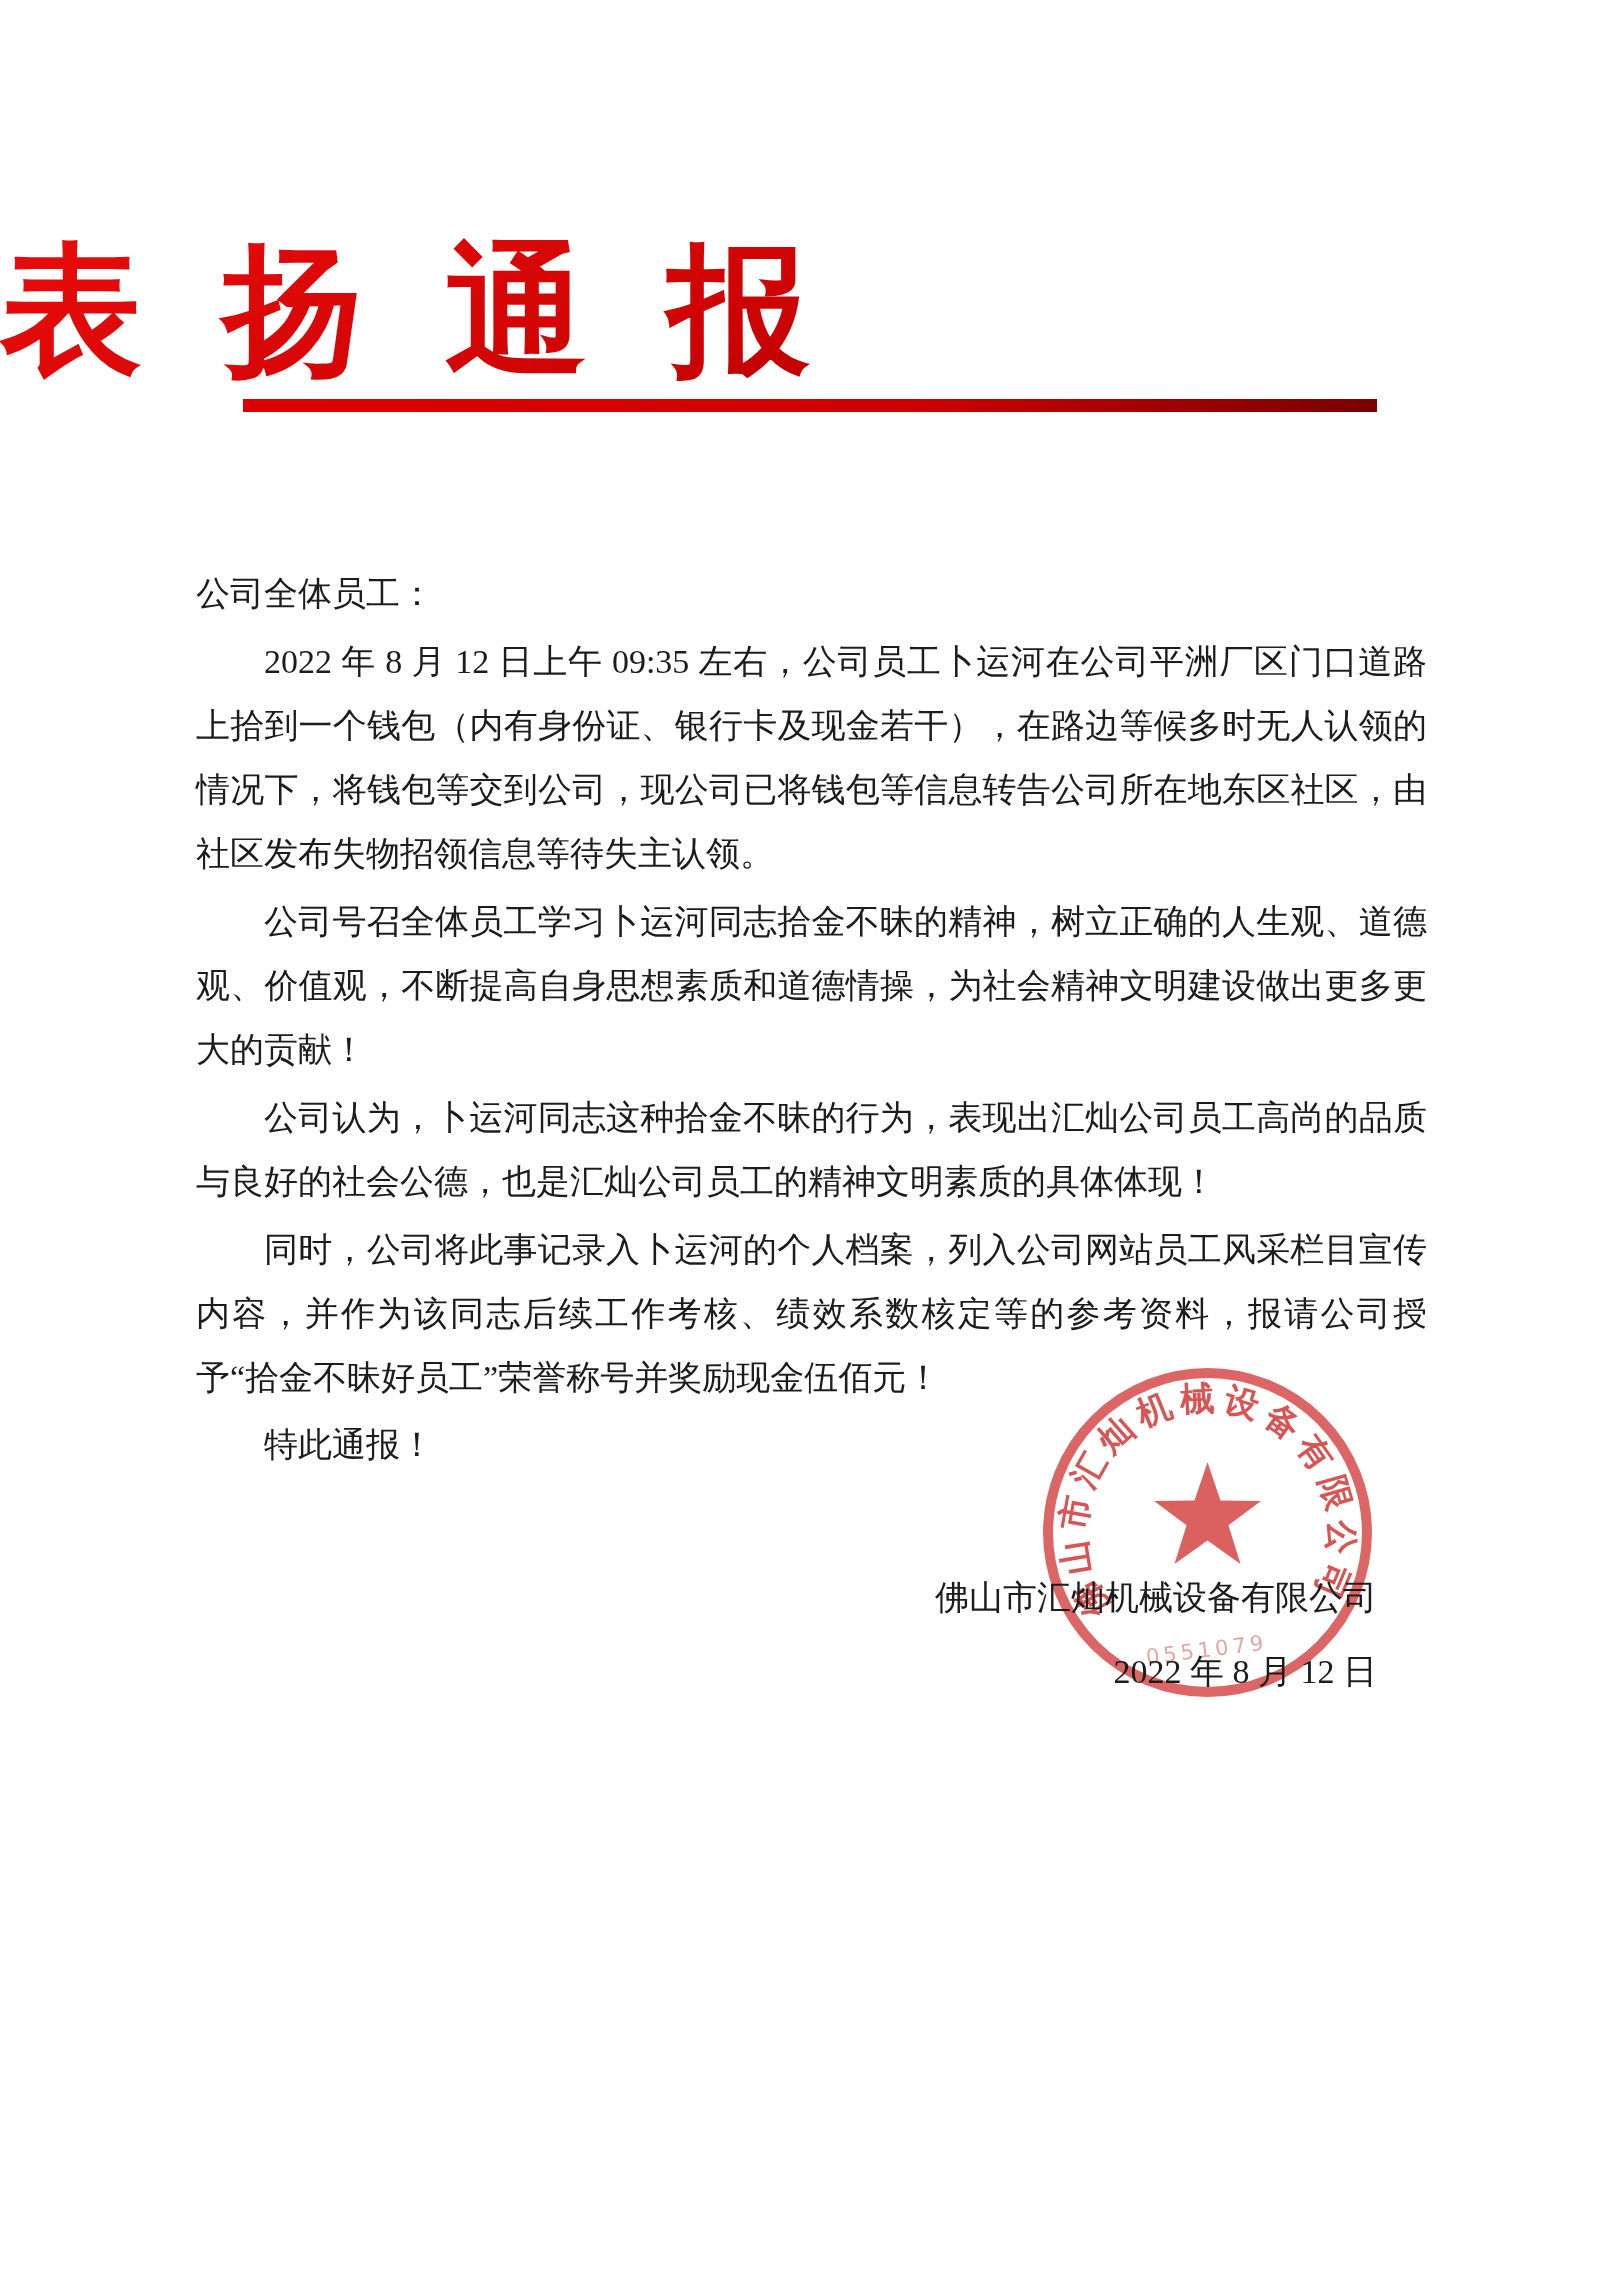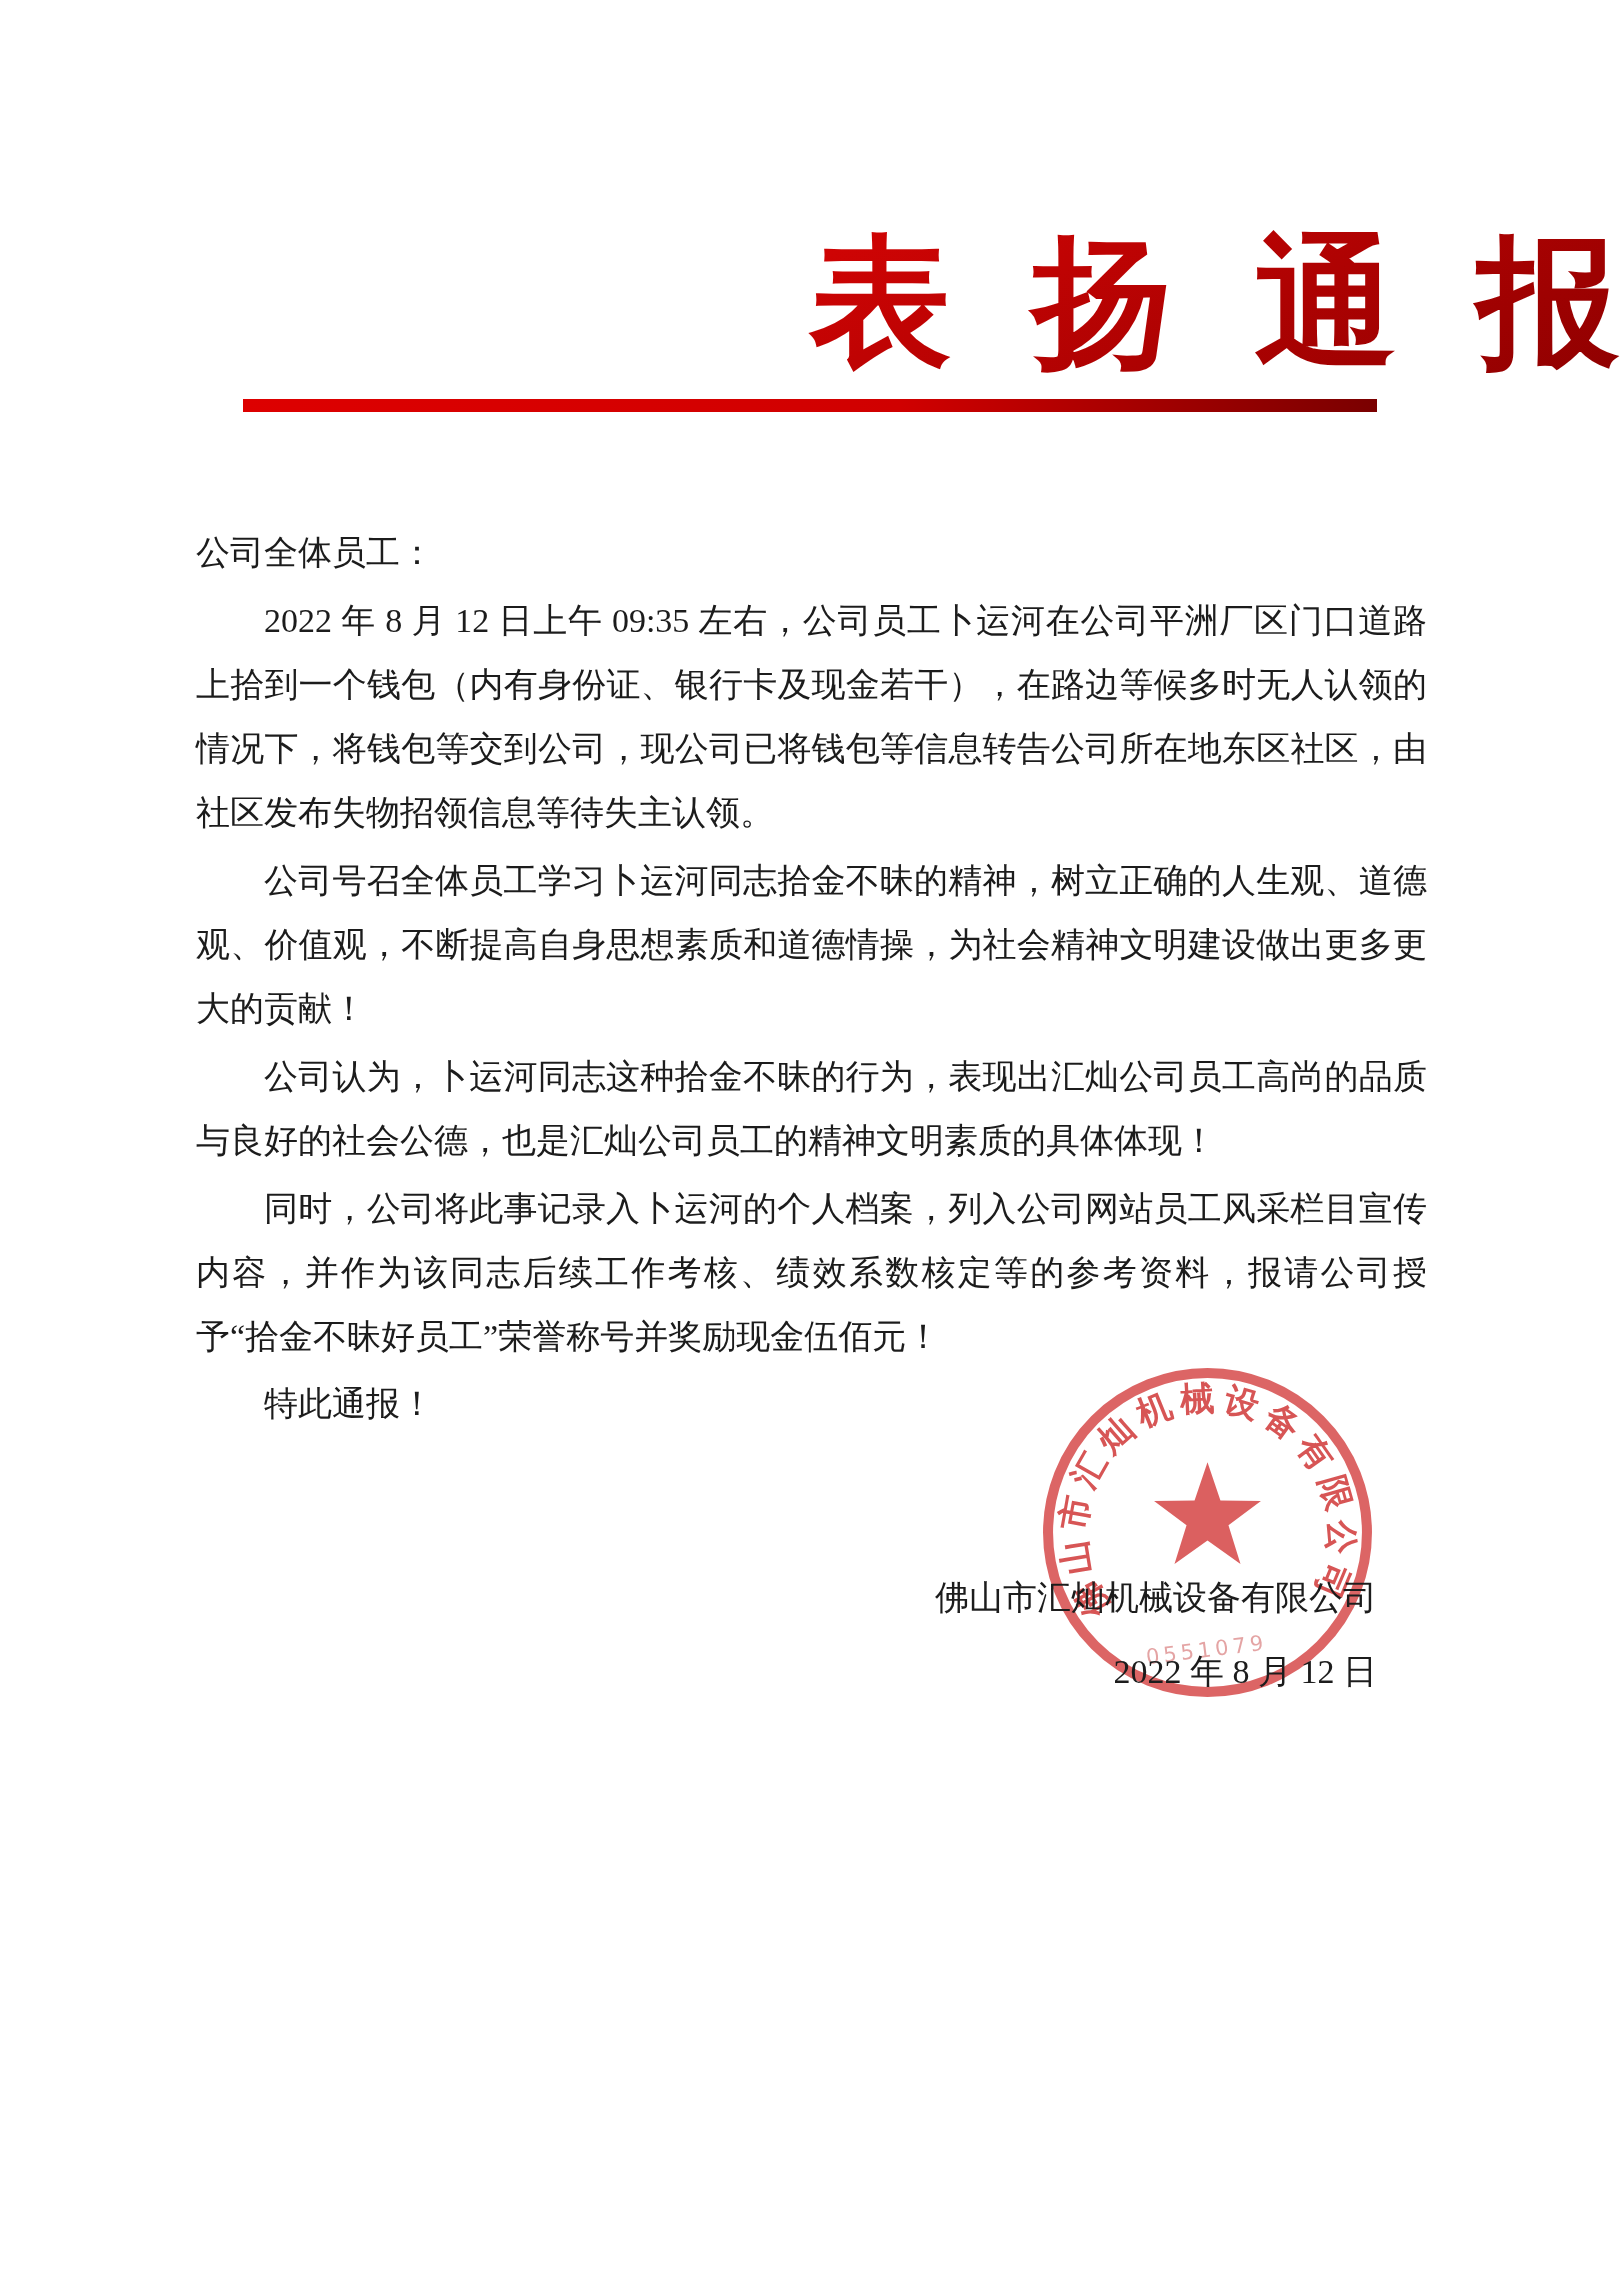--- a/index.html
+++ b/index.html
@@ -12,24 +12,24 @@
     width: 1621px;
     height: 2293px;
     background: #ffffff;
     overflow: hidden;
     font-family: "Liberation Serif", "DejaVu Serif", serif;
   }
 
   
   .notice-title {
     position: absolute;
-    top: 218px;
+    top: 226px;
     left: 0;
     width: 100%;
-    text-align: right;
+    text-align: left;
     font-size: 142px;
     font-weight: bold;
     line-height: 1.2;
     letter-spacing: 2px;
     word-spacing: 41px;
     background: linear-gradient(155deg, #ea0c0c 0%, #cf0404 45%, #8e0000 100%);
     -webkit-background-clip: text;
     background-clip: text;
     color: transparent;
     white-space: nowrap;
@@ -40,21 +40,21 @@
     top: 399px;
     width: 1134px;
     height: 12.7px;
     background: linear-gradient(to right, #dd0000 0%, #d00000 58%, #7a0000 100%);
   }
 
   
   .letter-body {
     position: absolute;
     left: 196px;
-    top: 521px;
+    top: 562px;
     width: 1231px;
     font-size: 34px;
     line-height: 64px;
     color: #1c1c1c;
     text-align: justify;
   }
   .letter-body p {
     margin: 0;
   }
   .salutation {

